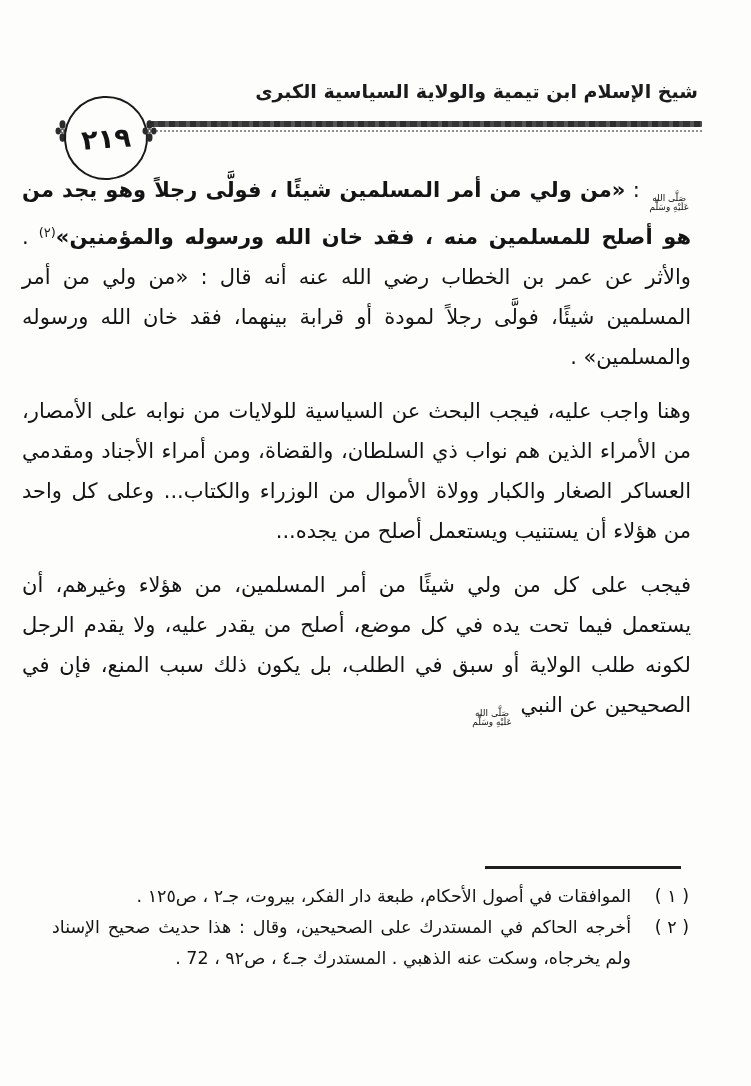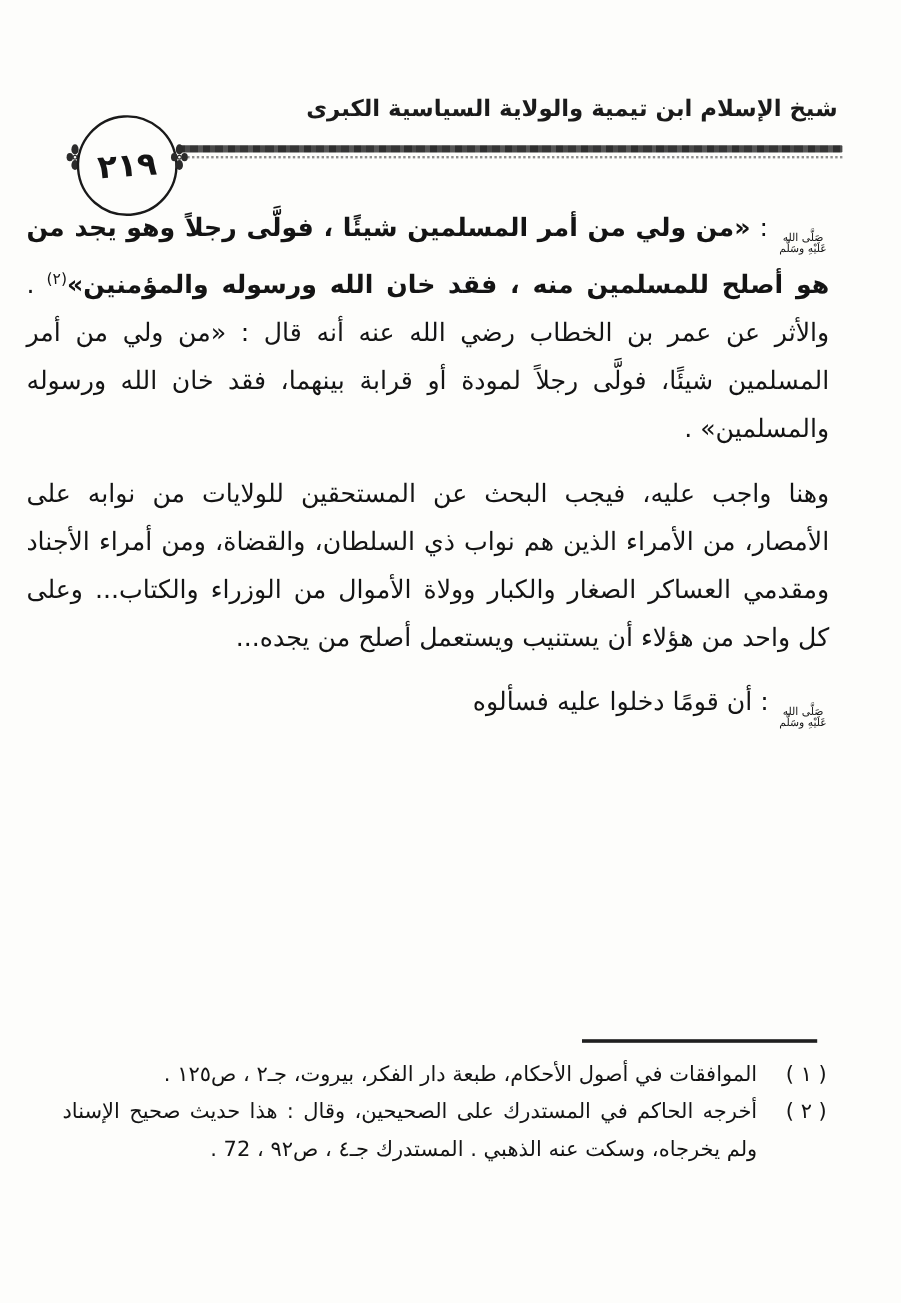--- a/index.html
+++ b/index.html
@@ -164,26 +164,26 @@
   </div>
 
   <main class="body-text">
 
 
     <p><span class="pbuh">
           <span>صَلَّى الله</span>
           <span>عَلَيْهِ وسَلَّم</span>
         </span><span> : </span><span class="b">«من ولي من أمر المسلمين شيئًا ، فولَّى رجلاً وهو يجد من هو أصلح للمسلمين منه ، فقد خان الله ورسوله والمؤمنين»</span><span class="fnref">(٢)</span><span> . والأثر عن عمر بن الخطاب رضي الله عنه أنه قال : «من ولي من أمر المسلمين شيئًا، فولَّى رجلاً لمودة أو قرابة بينهما، فقد خان الله ورسوله والمسلمين» .</span></p>
 
-    <p><span>وهنا واجب عليه، فيجب البحث عن المستحقين للولايات من نوابه على الأمصار، من الأمراء الذين هم نواب ذي السلطان، والقضاة، ومن أمراء الأجناد ومقدمي العساكر الصغار والكبار وولاة الأموال من الوزراء والكتاب... وعلى كل واحد من هؤلاء أن يستنيب ويستعمل أصلح من يجده...</span></p>
+    <p><span>وهنا واجب عليه، فيجب البحث عن السياسية للولايات من نوابه على الأمصار، من الأمراء الذين هم نواب ذي السلطان، والقضاة، ومن أمراء الأجناد ومقدمي العساكر الصغار والكبار وولاة الأموال من الوزراء والكتاب... وعلى كل واحد من هؤلاء أن يستنيب ويستعمل أصلح من يجده...</span></p>
 
-    <p><span class="pbuh">
+    <p><span>فيجب على كل من ولي شيئًا من أمر المسلمين، من هؤلاء وغيرهم، أن يستعمل فيما تحت يده في كل موضع، أصلح من يقدر عليه، ولا يقدم الرجل لكونه طلب الولاية أو سبق في الطلب، بل يكون ذلك سبب المنع، فإن في الصحيحين عن النبي </span><span class="pbuh">
           <span>صَلَّى الله</span>
           <span>عَلَيْهِ وسَلَّم</span>
-        </span><span> : أن قومًا دخلوا عليه فسألوه</span></p>
+        </span></p>
 
   </main>
 
   <footer class="footnotes">
     <div class="fn-sep"></div>
 
     <div class="footnote">
       <span class="fn-marker">( ١ )</span>
       <span class="fn-text">الموافقات في أصول الأحكام، طبعة دار الفكر، بيروت، جـ٢ ، ص١٢٥ .</span>
     </div>

